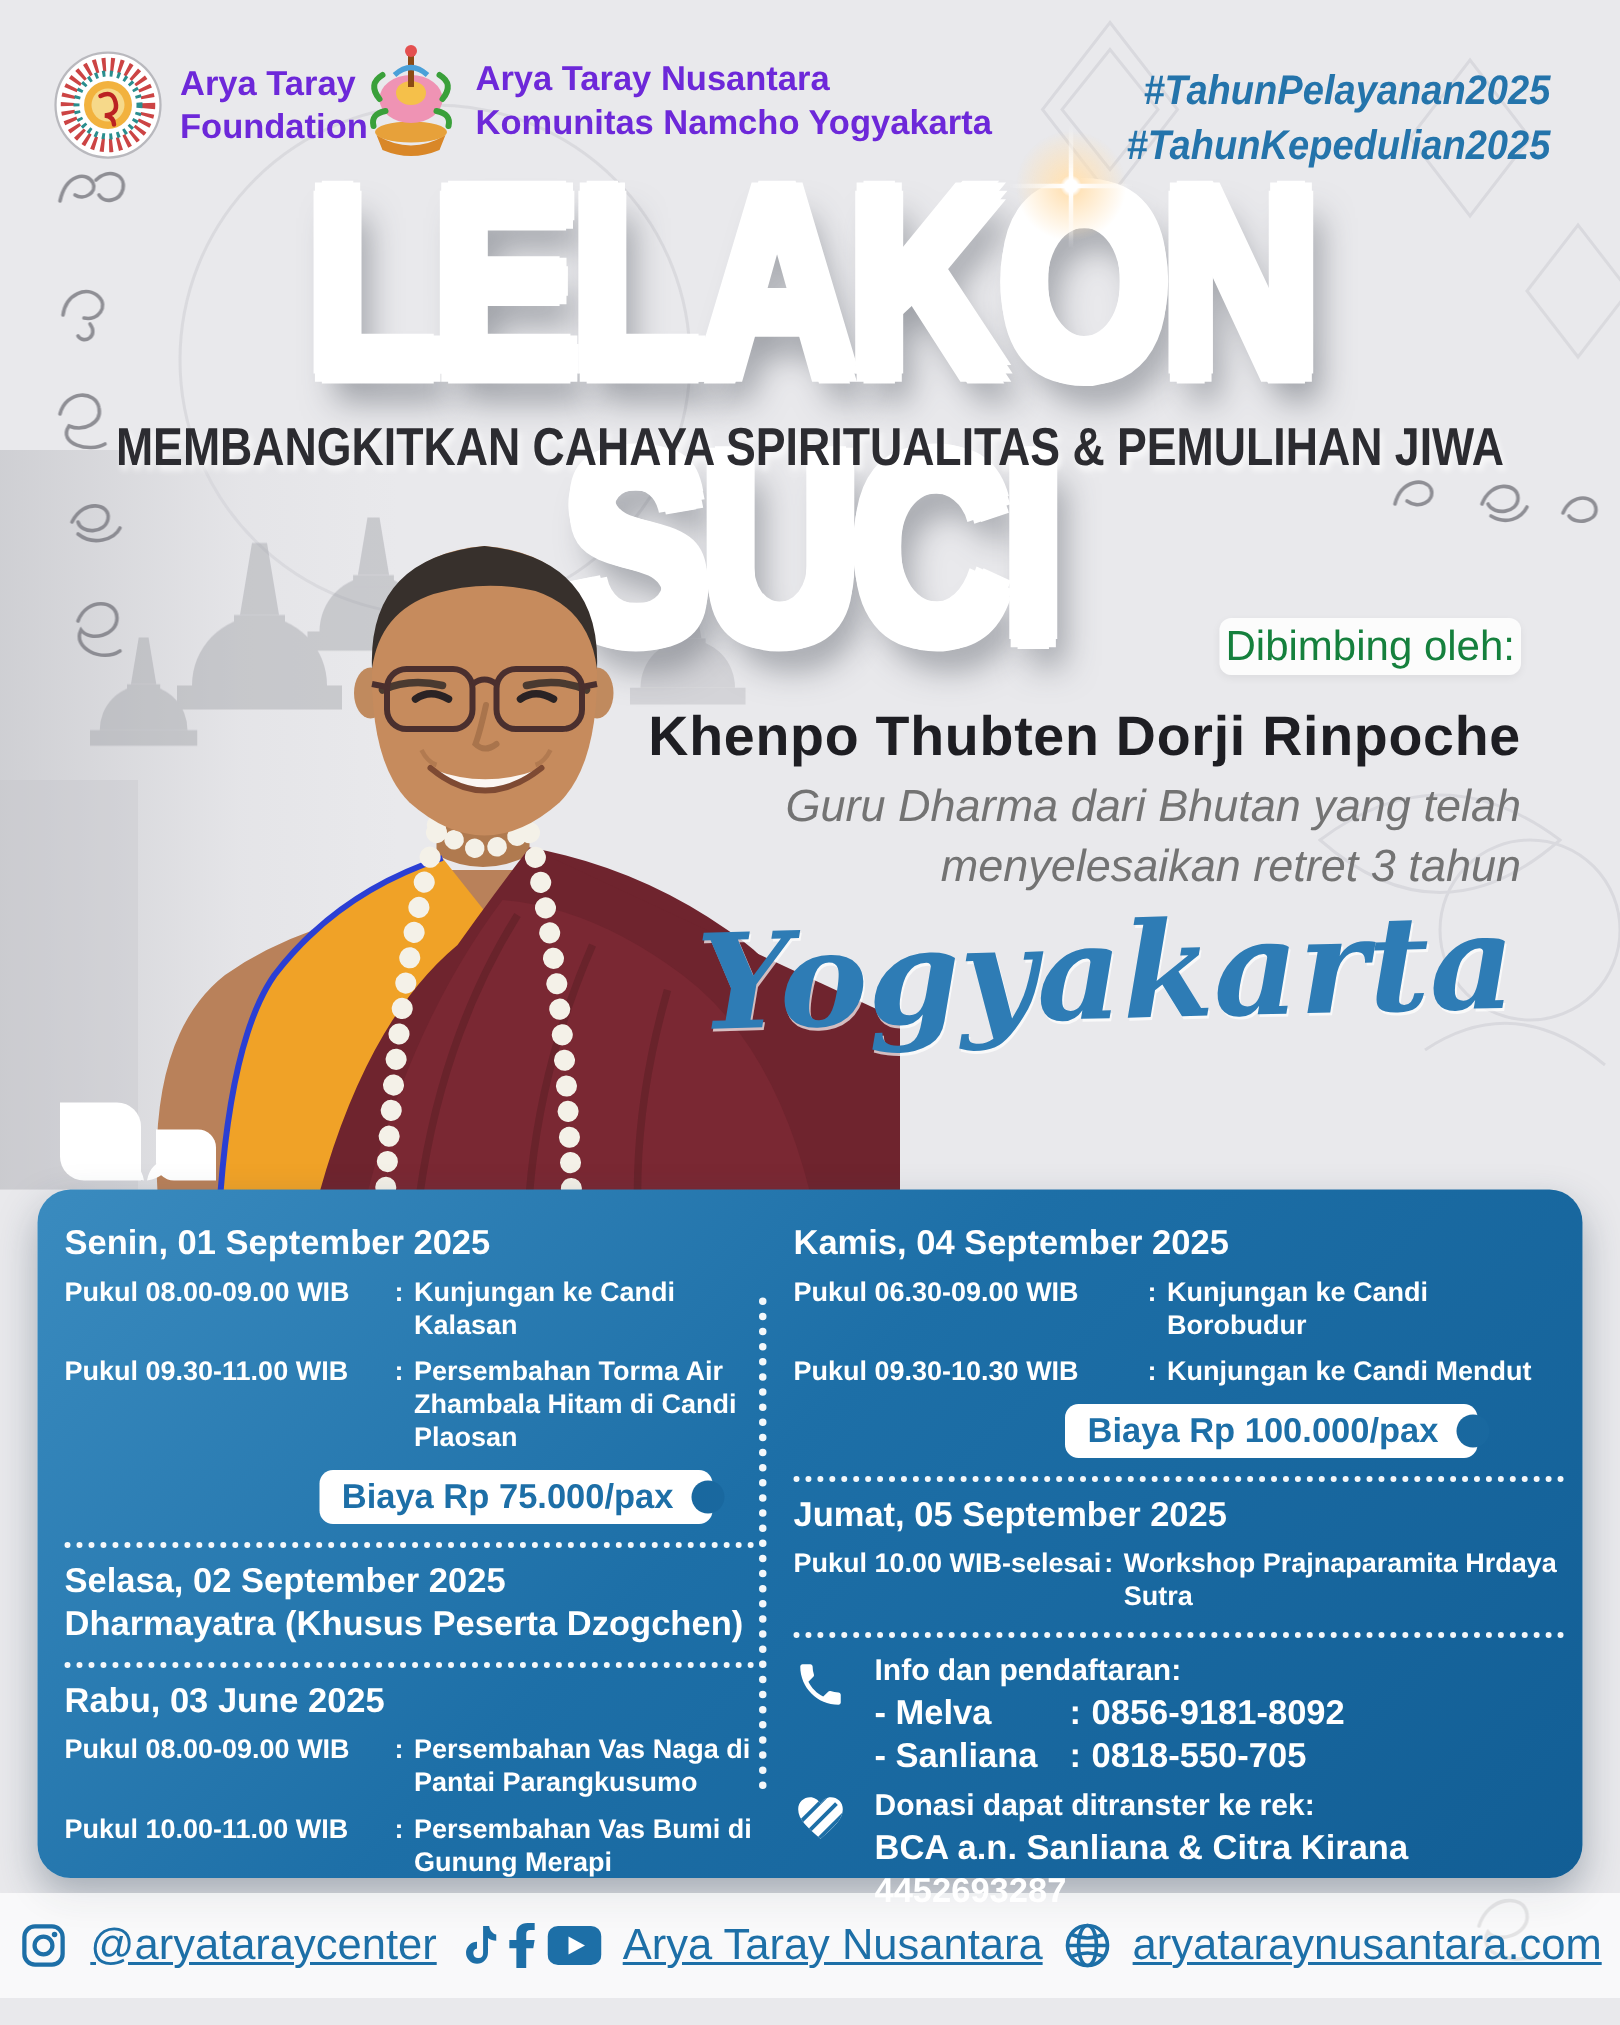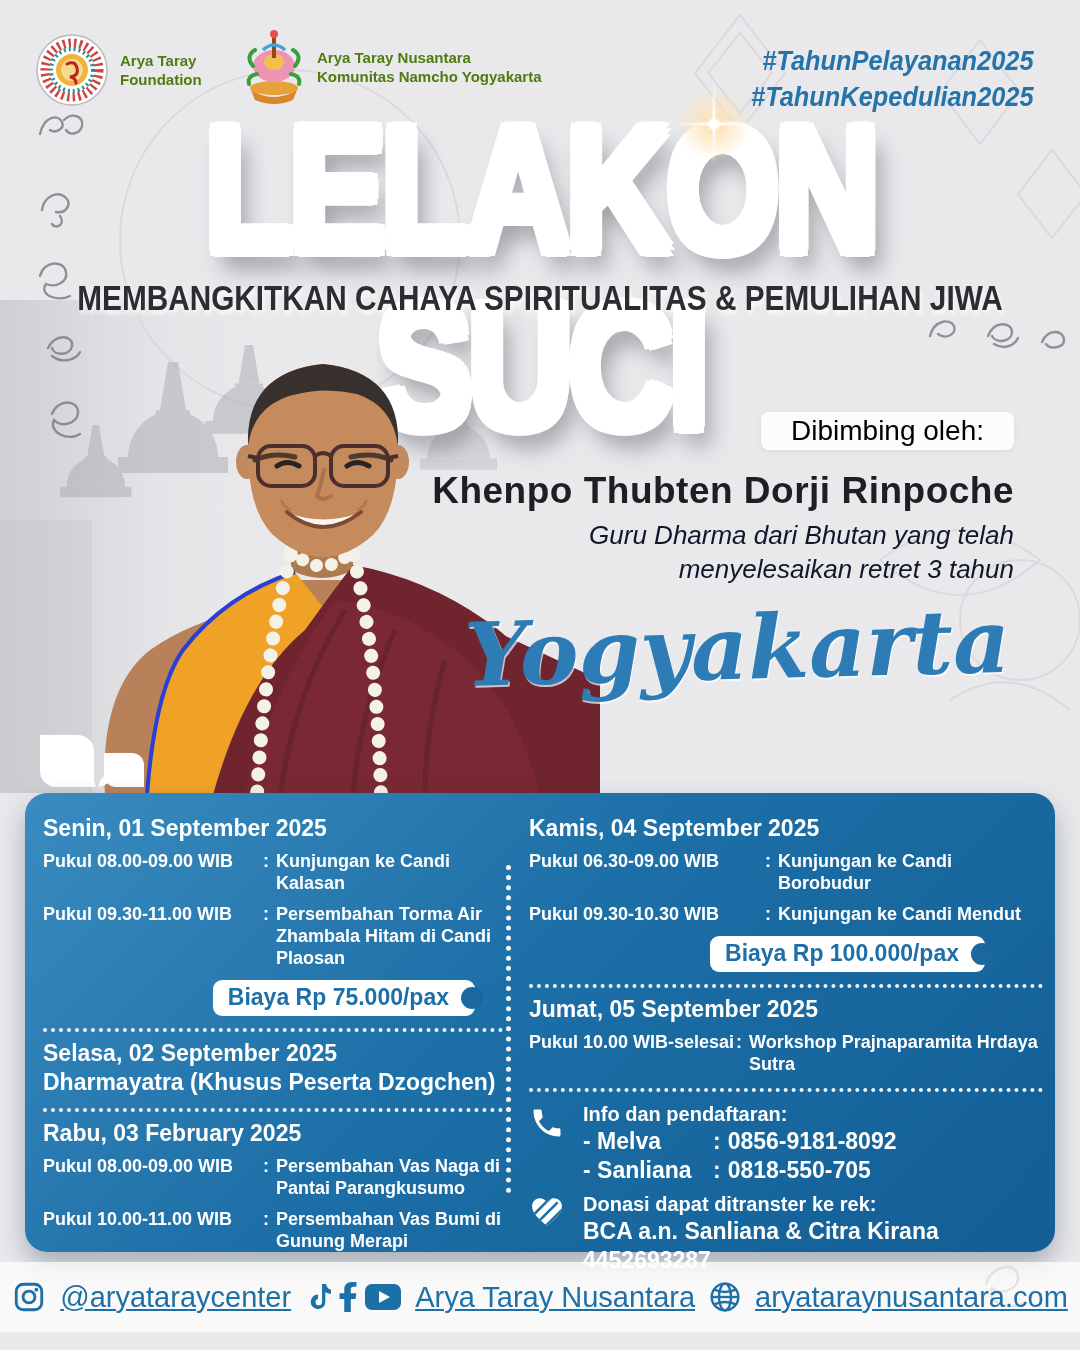--- a/index.html
+++ b/index.html
@@ -14,43 +14,43 @@
   .sparkle::before,.sparkle::after{content:"";position:absolute;left:50%;top:50%;}
   .sparkle::before{width:84px;height:3px;transform:translate(-50%,-50%);
      background:linear-gradient(90deg,transparent,#fff 45%,#fff 55%,transparent);}
   .sparkle::after{width:3px;height:84px;transform:translate(-50%,-50%);
      background:linear-gradient(180deg,transparent,#fff 45%,#fff 55%,transparent);}
   
   .header{position:absolute;left:0;top:0;width:1080px;height:115px;}
   .logo-group{position:absolute;display:flex;align-items:center;gap:12px;}
   .logo-group.g1{left:36px;top:34px;}
   .logo-group.g2{left:243px;top:28px;}
-  .logo-text{color:#4d7c0f;font-weight:bold;font-size:15px;line-height:1.28;}
+  .logo-text{color:#6d28d9;font-weight:bold;font-size:23px;line-height:1.28;}
   .hashtags{position:absolute;right:46px;top:42px;text-align:right;color:#2474ab;
      font-style:italic;font-weight:bold;font-size:27px;line-height:1.35;transform:scale(.94,1.02);transform-origin:right top;}
   
   .title-wrap{position:absolute;left:0;top:100px;width:1080px;text-align:center;}
   .big-title{display:inline-block;font-weight:bold;font-size:158px;letter-spacing:-5px;line-height:1.0;
      transform:scale(.92,1.12);transform-origin:center top;
      background:linear-gradient(155deg,#5b9cca 0%,#3b85b8 40%,#1c619a 100%);
      -webkit-background-clip:text;background-clip:text;color:transparent;-webkit-text-fill-color:transparent;
      text-shadow:-5px -5px 0 #fff,5px -5px 0 #fff,-5px 5px 0 #fff,5px 5px 0 #fff,
                  0 -6px 0 #fff,0 6px 0 #fff,-6px 0 0 #fff,6px 0 0 #fff,
                  10px 16px 22px rgba(70,75,85,.5);}
   .subtitle{position:absolute;left:0;top:278px;width:1080px;text-align:center;}
   .subtitle span{display:inline-block;font-weight:bold;font-size:31px;color:#2c2c31;letter-spacing:0;
      transform:scale(.96,1.15);transform-origin:center top;text-shadow:2px 3px 4px rgba(255,255,255,.8);}
   
   .monk{position:absolute;left:95px;top:350px;width:505px;height:445px;}
   
   .guided{position:absolute;right:66px;top:412px;width:620px;text-align:right;color:#1e1e23;}
   .guided .chip{display:inline-block;background:rgba(255,255,255,.85);border-radius:8px;
-     padding:3px 30px;font-size:28px;color:#000000;box-shadow:0 2px 6px rgba(0,0,0,.06);}
+     padding:3px 4px;font-size:28px;color:#15803d;box-shadow:0 2px 6px rgba(0,0,0,.06);}
   .guided .teacher{margin-top:20px;font-weight:bold;font-size:37px;letter-spacing:.5px;}
-  .guided .tdesc{margin-top:6px;font-style:italic;font-size:26px;color:#0f172a;line-height:1.32;}
+  .guided .tdesc{margin-top:6px;font-style:italic;font-size:30px;color:#737373;line-height:1.32;}
   .city{position:absolute;right:70px;top:596px;width:560px;text-align:right;
      font-family:"DejaVu Serif",serif;font-style:italic;font-weight:bold;font-size:88px;
      color:#2e7cb5;transform:rotate(-1.5deg);text-shadow:1px 2px 0 rgba(255,255,255,.7);}
   .leaf-logo{position:absolute;left:38px;top:733px;width:122px;height:56px;}
   
   .panel{position:absolute;left:25px;top:793px;width:1030px;height:459px;border-radius:22px;
      background:linear-gradient(135deg,#3a8bbf 0%,#1d6fa7 45%,#125e95 100%);
      box-shadow:0 12px 26px rgba(40,60,80,.35);color:#fff;}
   .col-left{position:absolute;left:18px;top:14px;width:460px;}
   .col-right{position:absolute;left:504px;top:14px;width:514px;}
@@ -275,21 +275,21 @@
         <span class="colon">:</span>
         <span class="desc">Persembahan Torma Air Zhambala Hitam di Candi Plaosan</span>
       </div>
       <div class="badge-row br-left">
         <span class="badge">Biaya Rp 75.000/pax</span>
       </div>
       <div class="h-div"></div>
       <div class="day-title">Selasa, 02 September 2025</div>
       <div class="day-note">Dharmayatra (Khusus Peserta Dzogchen)</div>
       <div class="h-div"></div>
-      <div class="day-title">Rabu, 03 February 2025</div>
+      <div class="day-title">Rabu, 03 June 2025</div>
       <div class="time-row">
         <span class="time t218">Pukul 08.00-09.00 WIB</span>
         <span class="colon">:</span>
         <span class="desc">Persembahan Vas Naga di Pantai Parangkusumo</span>
       </div>
       <div class="time-row">
         <span class="time t218">Pukul 10.00-11.00 WIB</span>
         <span class="colon">:</span>
         <span class="desc">Persembahan Vas Bumi di Gunung Merapi</span>
       </div>

